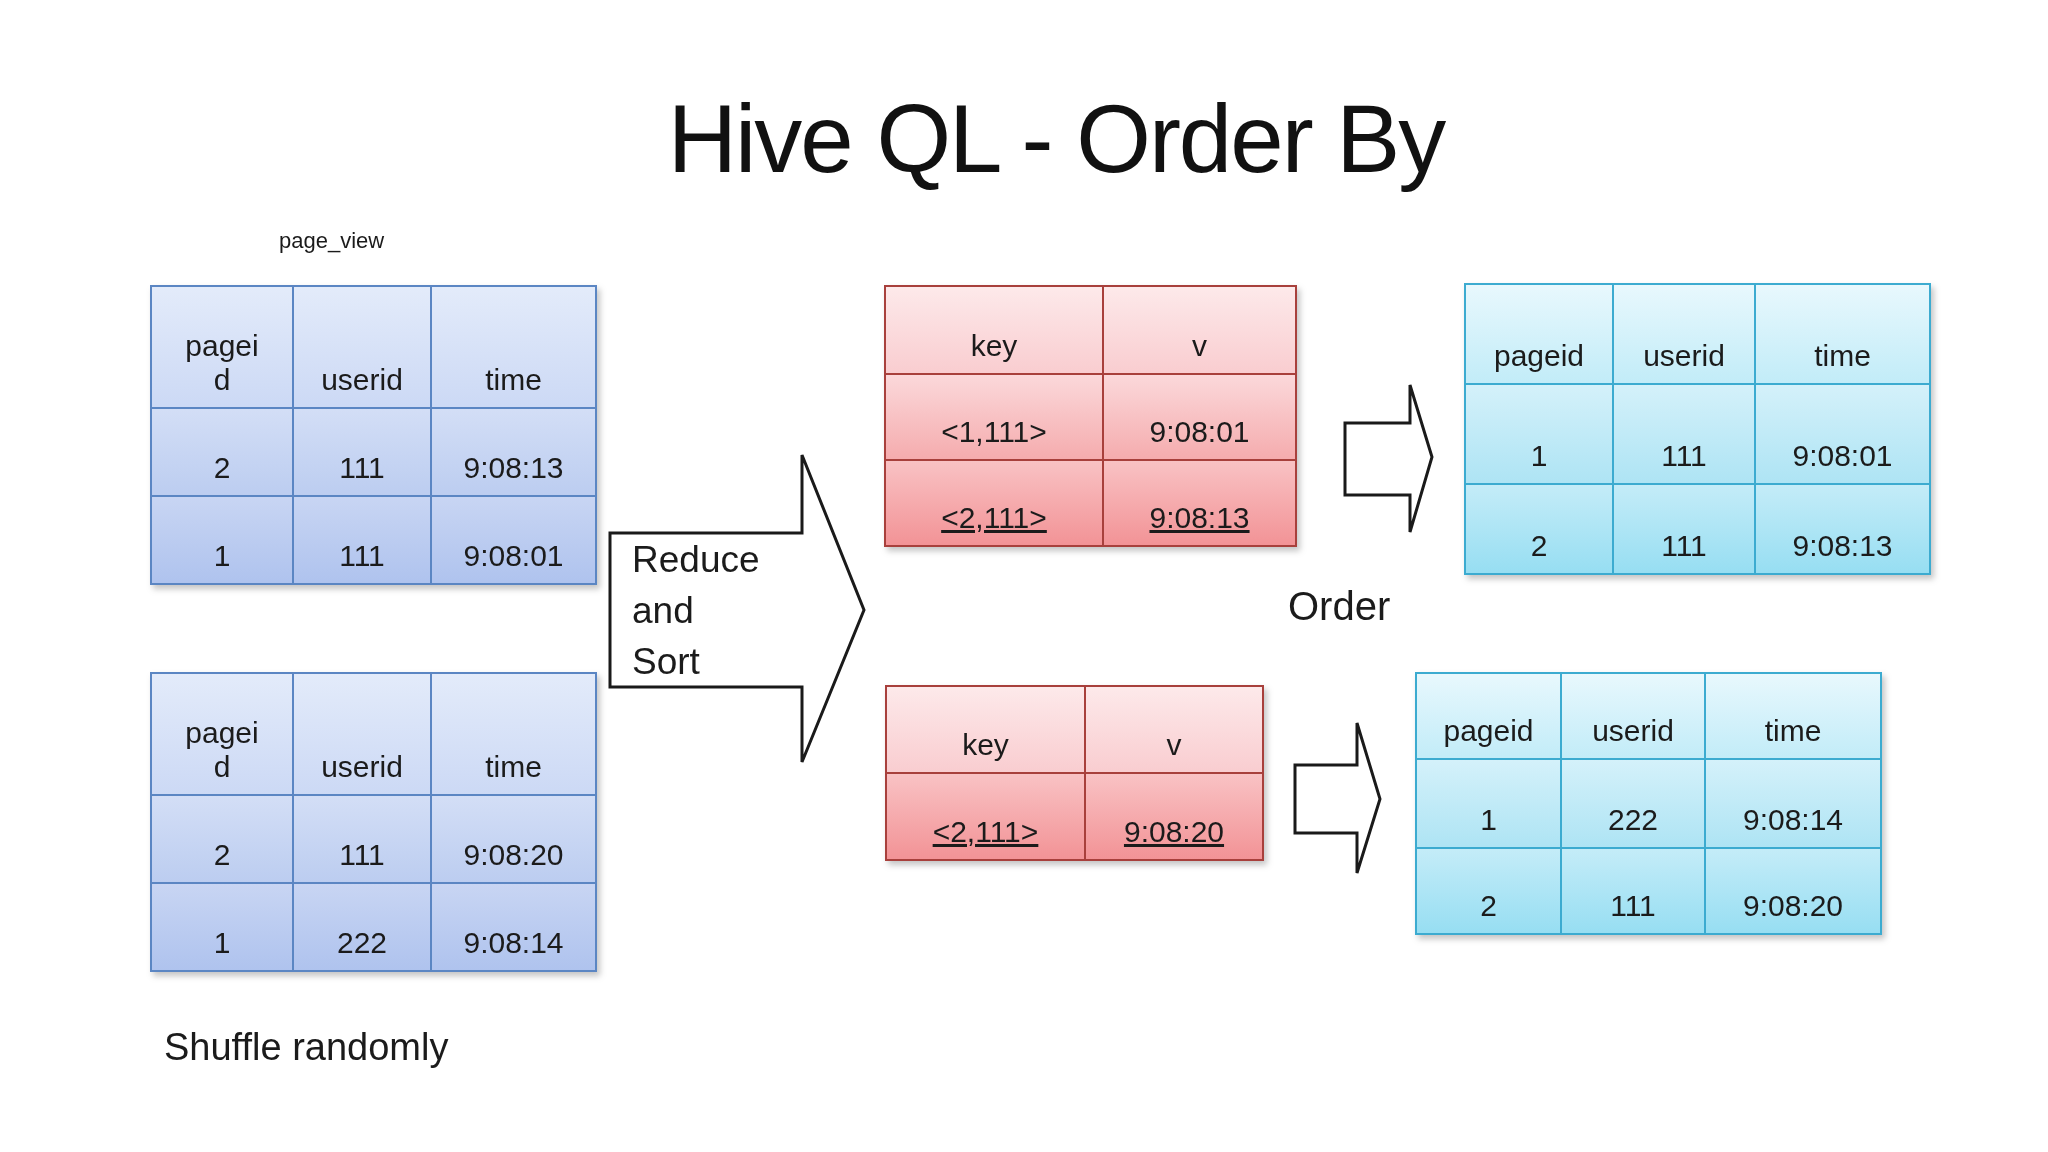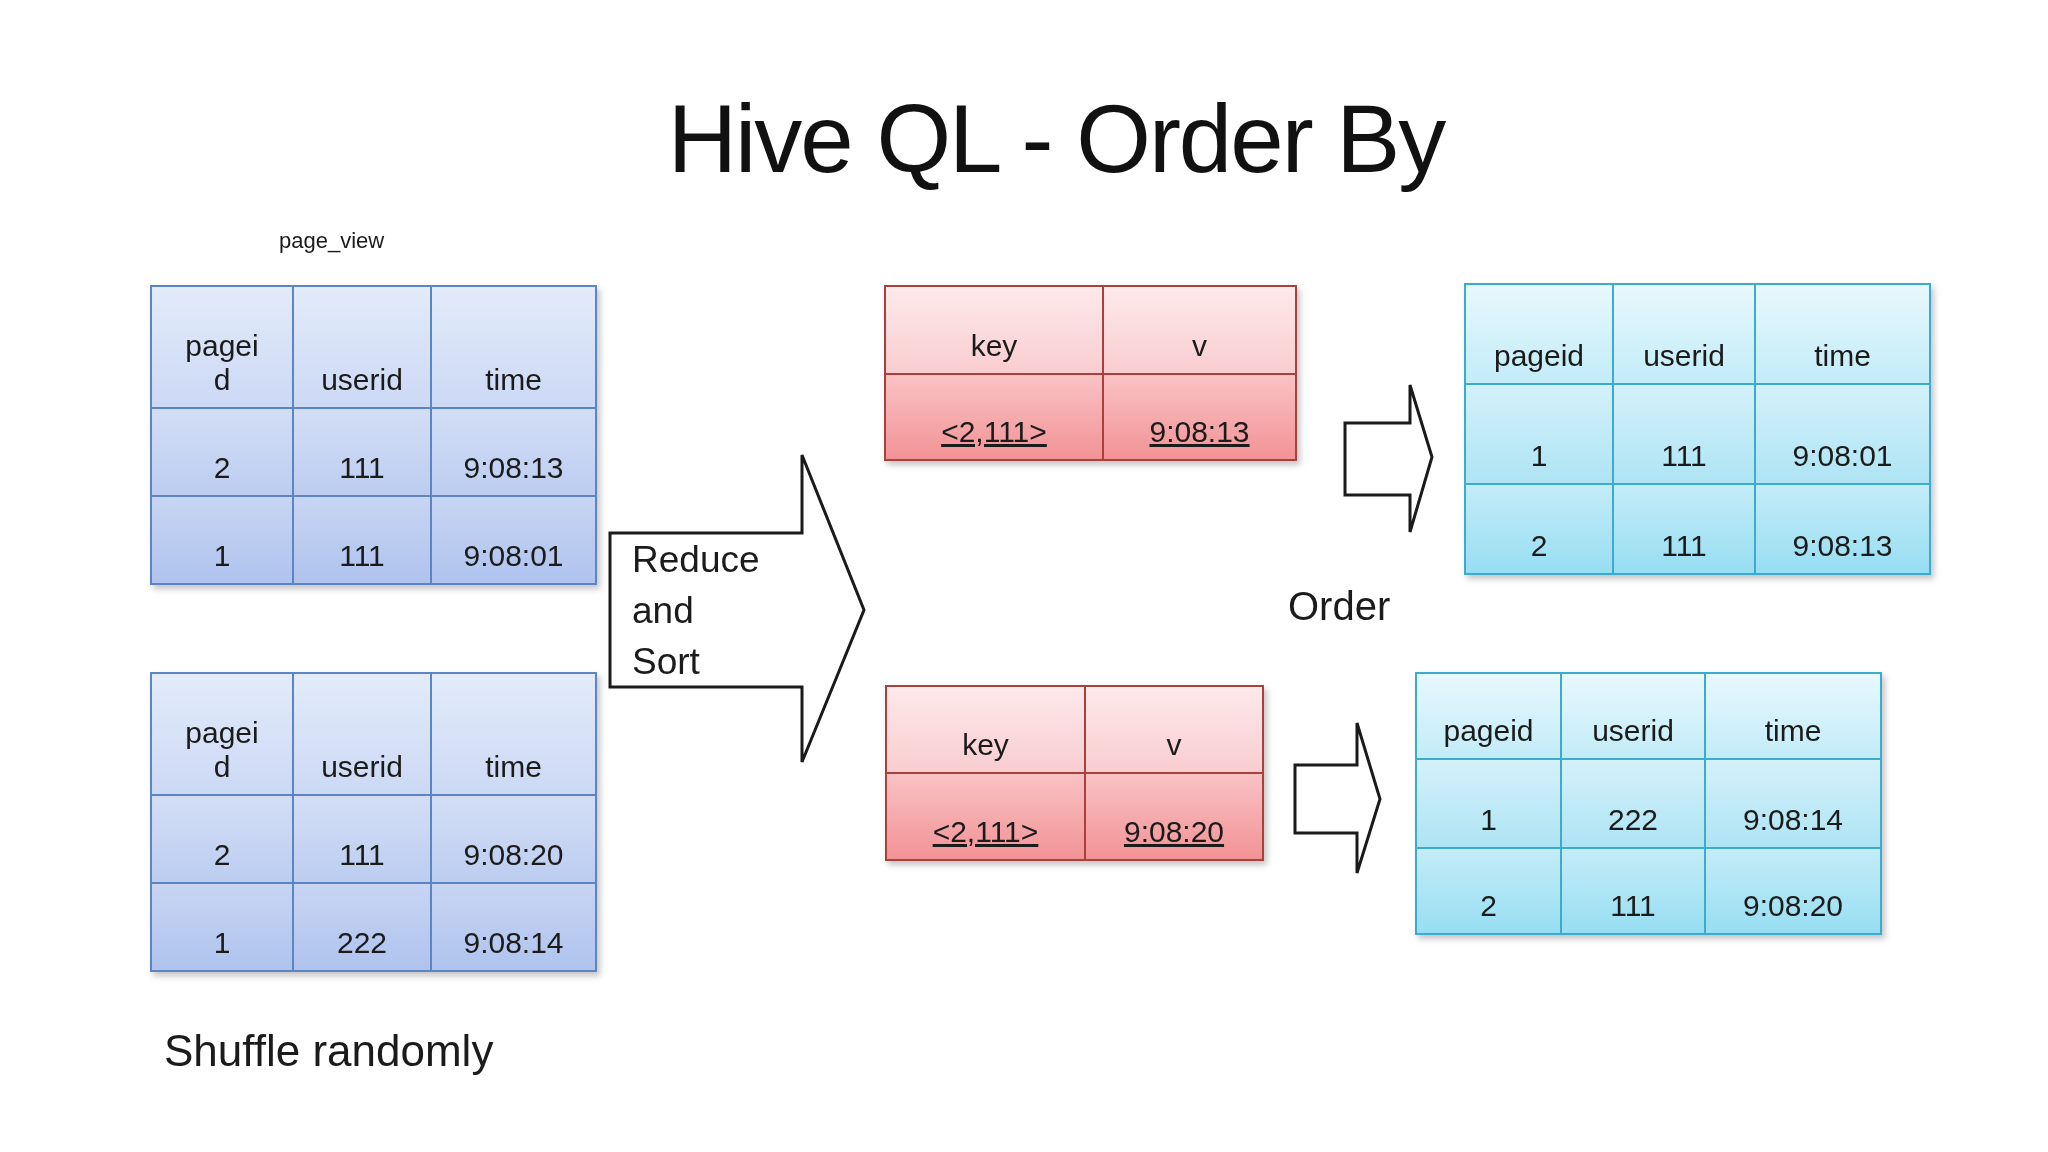--- a/index.html
+++ b/index.html
@@ -19,21 +19,21 @@
     font-size:96px;letter-spacing:-2px;font-weight:400;color:#111;
     white-space:nowrap;
   }
   .lbl{position:absolute;white-space:nowrap;}
   #page-view-label{left:247px;top:228px;font-size:22px;}
   #shuffle-sort-label{
     left:600px;top:534px;width:130px;
     font-size:37px;line-height:51px;white-space:normal;
   }
   #reduce-label{left:1256px;top:584px;font-size:40px;}
-  #shuffle-randomly-label{left:132px;top:1026px;font-size:44px;}
+  #shuffle-randomly-label{left:132px;top:1026px;font-size:38px;}
   
   .tbl{
     position:absolute;
     border-collapse:collapse;table-layout:fixed;
     font-size:30px;text-align:center;
     box-shadow:3px 4px 6px rgba(110,110,110,0.40);
   }
   .tbl td{
     border-style:solid;border-width:2px;
     vertical-align:bottom;
@@ -143,20 +143,24 @@
   <table class="tbl red" id="t-red1">
     <colgroup>
         <col style="width:218px">
         <col style="width:193px">
       </colgroup>
     <tbody>
       <tr class="r0" style="height:88px">
         <td>key</td>
         <td>v</td>
       </tr>
+      <tr class="r1" style="height:86px">
+        <td>&lt;1,111&gt;</td>
+        <td>9:08:01</td>
+      </tr>
       <tr class="r2" style="height:86px">
         <td>&lt;2,111&gt;</td>
         <td>9:08:13</td>
       </tr>
     </tbody>
   </table>
 
   <table class="tbl red" id="t-red2">
     <colgroup>
         <col style="width:199px">

